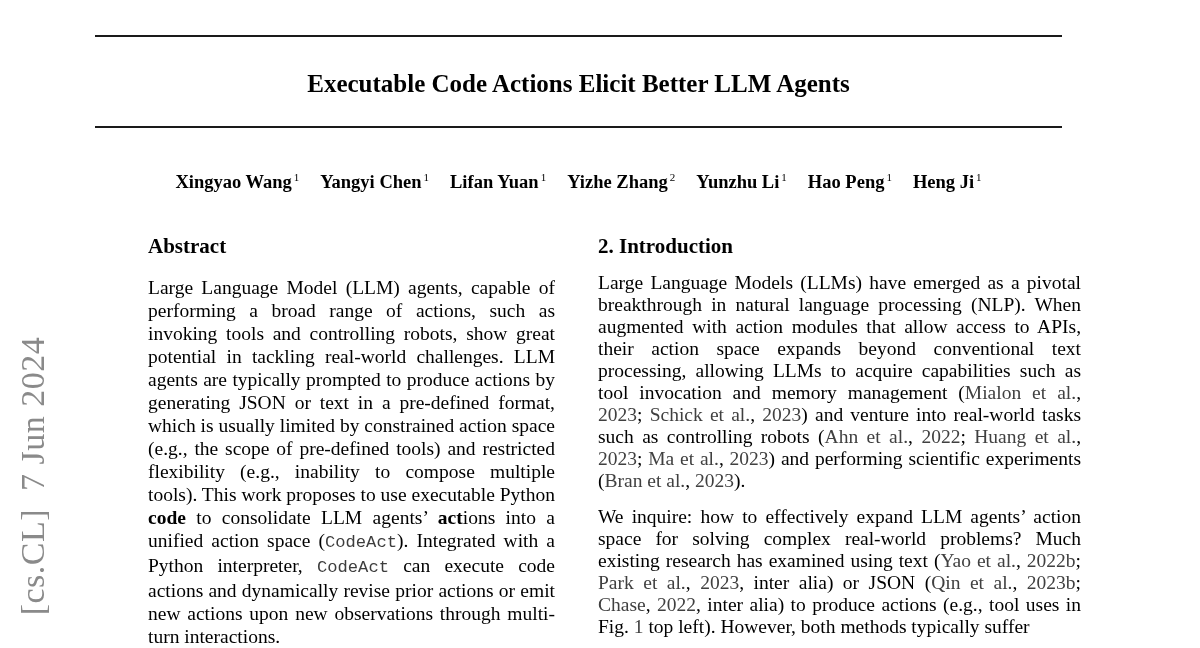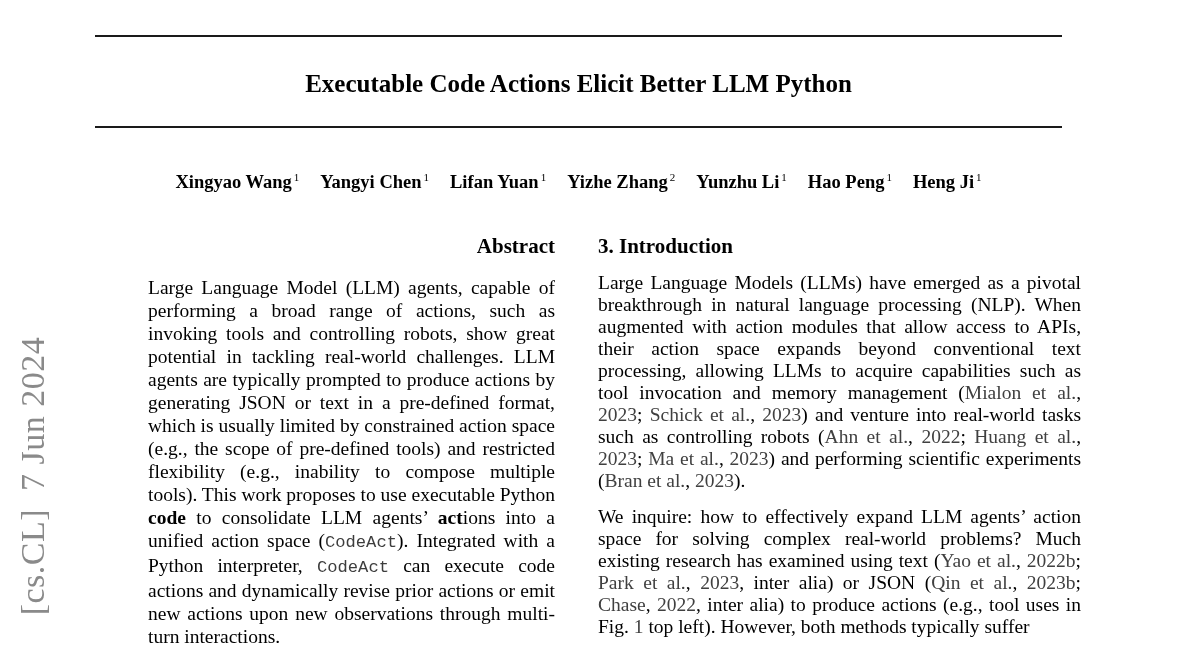--- a/index.html
+++ b/index.html
@@ -62,21 +62,21 @@
     left: 598px;
     top: 234px;
     width: 483px;
   }
   .section-heading {
     font-size: 21px;
     font-weight: bold;
     color: #000;
   }
   .abstract-heading {
-    text-align: right;
+    text-align: left;
     margin-bottom: 17px;
   }
   .intro-heading {
     text-align: left;
     margin-bottom: 13px;
   }
   .body-par {
     font-size: 19.5px;
     text-align: justify;
     hyphens: auto;
@@ -113,30 +113,30 @@
 </style>
 </head>
 <body>
 
 <div class="page">
 
   <div class="arxiv-watermark">[cs.CL]  7 Jun 2024</div>
 
   <div class="rule rule-top"></div>
 
-  <div class="paper-title">Executable Code Actions Elicit Better LLM Python</div>
+  <div class="paper-title">Executable Code Actions Elicit Better LLM Agents</div>
 
   <div class="rule rule-mid"></div>
 
   <div class="author-list"><span class="author"><span class="author-name">Xingyao Wang</span><sup class="author-sup">1</sup></span><span class="author"><span class="author-name">Yangyi Chen</span><sup class="author-sup">1</sup></span><span class="author"><span class="author-name">Lifan Yuan</span><sup class="author-sup">1</sup></span><span class="author"><span class="author-name">Yizhe Zhang</span><sup class="author-sup">2</sup></span><span class="author"><span class="author-name">Yunzhu Li</span><sup class="author-sup">1</sup></span><span class="author"><span class="author-name">Hao Peng</span><sup class="author-sup">1</sup></span><span class="author"><span class="author-name">Heng Ji</span><sup class="author-sup">1</sup></span></div>
 
   <div class="col-left">
     <div class="section-heading abstract-heading">Abstract</div>
     <div class="body-par abstract-par"><span class="seg-n">Large Language Model (LLM) agents, capable of performing a broad range of actions, such as invoking tools and controlling robots, show great potential in tackling real-world challenges. LLM agents are typically prompted to produce actions by generating JSON or text in a pre-defined format, which is usually limited by constrained action space (e.g., the scope of pre-defined tools) and restricted flexibility (e.g., inability to compose multiple tools). This work proposes to use executable Python </span><span class="seg-b">code</span><span class="seg-n"> to consolidate LLM agents’ </span><span class="seg-b">act</span><span class="seg-n">ions into a unified action space (</span><span class="seg-m">CodeAct</span><span class="seg-n">). Integrated with a Python interpreter, </span><span class="seg-m">CodeAct</span><span class="seg-n"> can execute code actions and dynamically revise prior actions or emit new actions upon new observations through multi-turn interactions.</span></div>
   </div>
 
   <div class="col-right">
-    <div class="section-heading intro-heading">3. Introduction</div>
+    <div class="section-heading intro-heading">2. Introduction</div>
     <div class="body-par intro-par"><span class="seg-n">Large Language Models (LLMs) have emerged as a pivotal breakthrough in natural language processing (NLP). When augmented with </span><span class="seg-i">action</span><span class="seg-n"> modules that allow access to APIs, their action space expands beyond conventional text processing, allowing LLMs to acquire capabilities such as tool invocation and memory management (</span><span class="seg-c">Mialon et al.</span><span class="seg-n">, </span><span class="seg-c">2023</span><span class="seg-n">; </span><span class="seg-c">Schick et al.</span><span class="seg-n">, </span><span class="seg-c">2023</span><span class="seg-n">) and venture into real-world tasks such as controlling robots (</span><span class="seg-c">Ahn et al.</span><span class="seg-n">, </span><span class="seg-c">2022</span><span class="seg-n">; </span><span class="seg-c">Huang et al.</span><span class="seg-n">, </span><span class="seg-c">2023</span><span class="seg-n">; </span><span class="seg-c">Ma et al.</span><span class="seg-n">, </span><span class="seg-c">2023</span><span class="seg-n">) and performing scientific experiments (</span><span class="seg-c">Bran et al.</span><span class="seg-n">, </span><span class="seg-c">2023</span><span class="seg-n">).</span></div>
     <div class="body-par intro-par"><span class="seg-n">We inquire: </span><span class="seg-i">how to effectively expand LLM agents’ action space for solving complex real-world problems?</span><span class="seg-n">  Much existing research has examined using text (</span><span class="seg-c">Yao et al.</span><span class="seg-n">, </span><span class="seg-c">2022b</span><span class="seg-n">; </span><span class="seg-c">Park et al.</span><span class="seg-n">, </span><span class="seg-c">2023</span><span class="seg-n">, </span><span class="seg-i">inter alia</span><span class="seg-n">) or JSON (</span><span class="seg-c">Qin et al.</span><span class="seg-n">, </span><span class="seg-c">2023b</span><span class="seg-n">; </span><span class="seg-c">Chase</span><span class="seg-n">, </span><span class="seg-c">2022</span><span class="seg-n">, </span><span class="seg-i">inter alia</span><span class="seg-n">) to produce actions (e.g., tool uses in Fig. </span><span class="seg-c">1</span><span class="seg-n"> top left). However, both methods typically suffer</span></div>
   </div>
 
 </div>
 
 </body></html>

